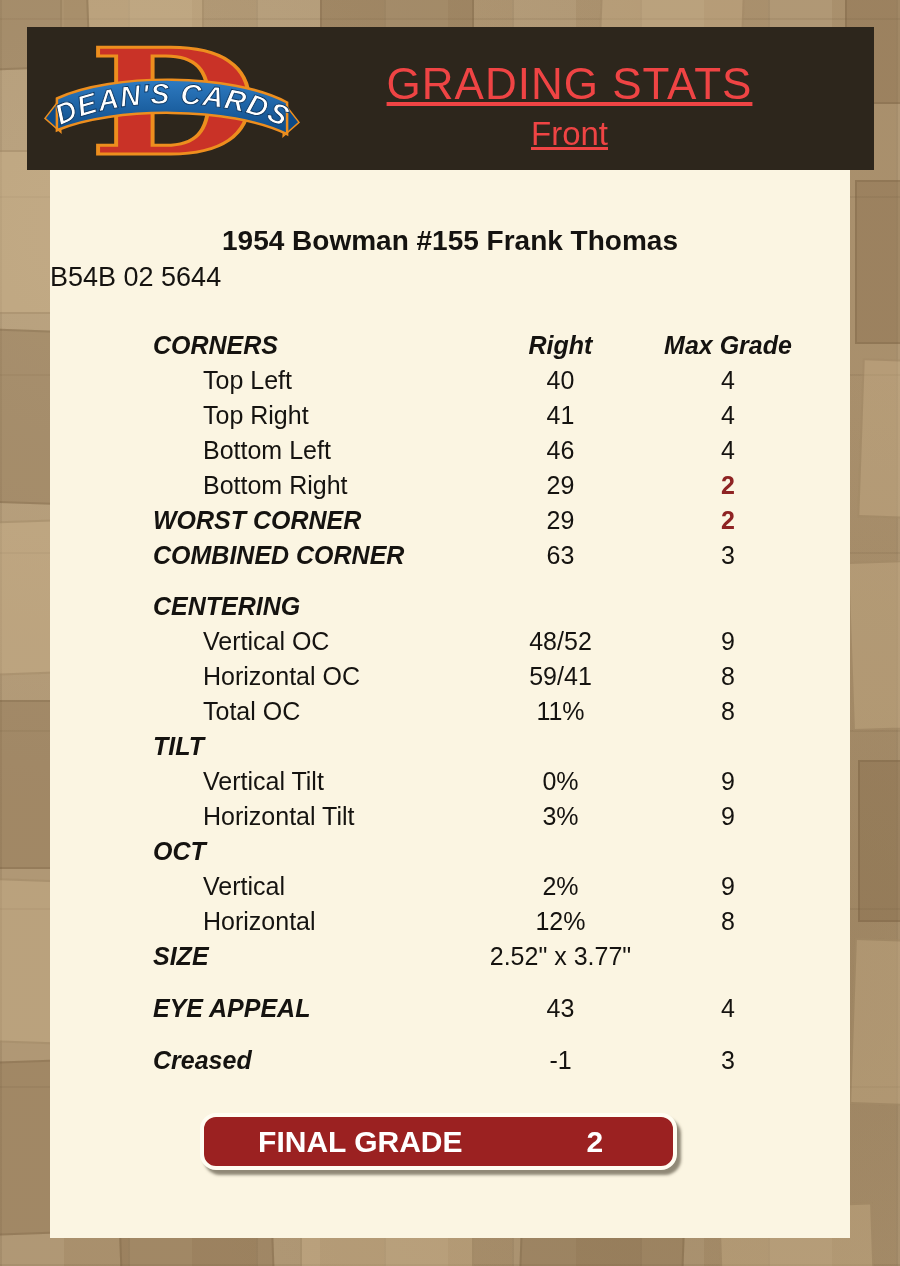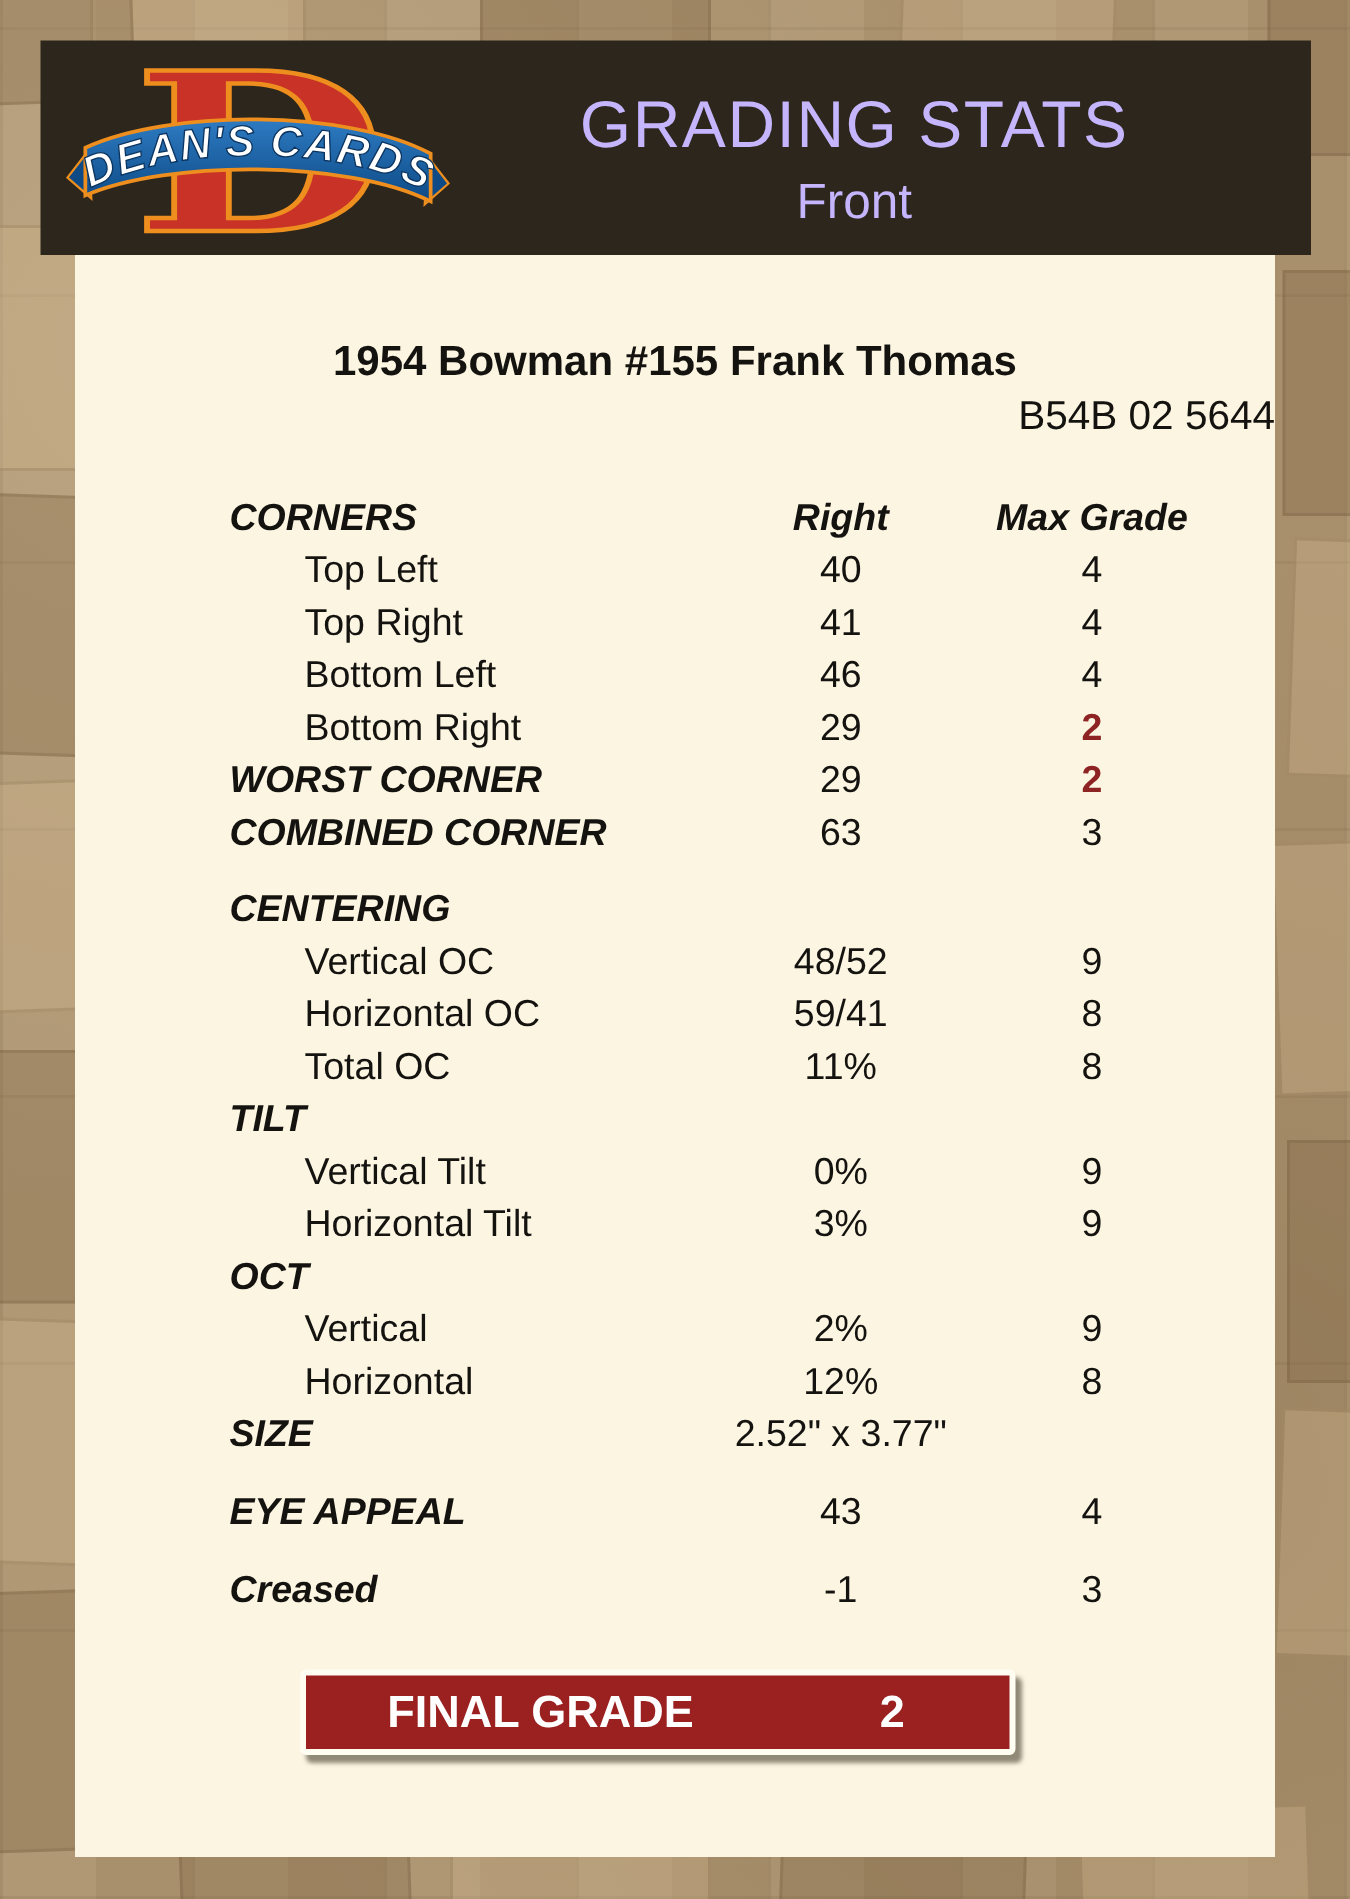--- a/index.html
+++ b/index.html
@@ -16,44 +16,44 @@
   }
   .tile{position:absolute;border:2px solid rgba(92,70,42,0.18);background:rgba(205,180,140,0.35);z-index:0;}
   .tile.dark{background:rgba(125,100,65,0.30);}
   .r1{transform:rotate(2deg);} .r2{transform:rotate(-2deg);}
 
   .header{
     position:absolute;left:27px;top:27px;width:847px;height:143px;
     background:#2D261C;display:flex;align-items:center;z-index:2;
   }
   .logo{width:290px;height:143px;flex:0 0 auto;display:flex;align-items:center;justify-content:center;}
-  .htitles{flex:1;text-align:center;padding:14px 52px 0 0;color:#c4b5fd;}
+  .htitles{flex:1;text-align:center;padding:14px 52px 0 0;color:#ef4444;text-decoration:underline;}
   .htitle{font-size:44px;line-height:56px;letter-spacing:1px;}
   .hsub{font-size:33px;line-height:44px;}
 
   .content{
     position:absolute;left:50px;top:170px;width:800px;height:1068px;
     background:#FBF5E2;z-index:1;box-sizing:border-box;padding-top:53px;color:#151310;
   }
   .card-title{text-align:center;font-weight:bold;font-size:28px;line-height:36px;}
-  .card-code{text-align:right;font-size:27px;line-height:36px;}
+  .card-code{text-align:left;font-size:27px;line-height:36px;}
 
   .gtable{margin:33px 0 0 103px;width:645px;}
   .row{display:grid;grid-template-columns:310px 195px 140px;font-size:25px;line-height:35px;}
   .cl{text-align:left;white-space:nowrap;}
   .cv,.cm{text-align:center;white-space:nowrap;}
   .b{font-weight:bold;font-style:italic;}
   .ind{padding-left:50px;}
   .gap16{margin-top:16px;}
   .gap17{margin-top:17px;}
   .red{color:#8E2323;font-weight:bold;}
 
   .final-grade{
     margin:35px 0 0 150px;width:477px;height:57px;box-sizing:border-box;
-    background:#9B2121;border:4px solid #FFFDF2;border-radius:4px;
+    background:#9B2121;border:4px solid #FFFDF2;border-radius:16px;
     box-shadow:4px 5px 3px rgba(125,118,100,0.85);
     display:grid;grid-template-columns:2fr 1fr;align-items:center;
     color:#FFFFFF;font-weight:bold;font-size:30px;
   }
   .fg-label,.fg-value{text-align:center;}
 </style>
 </head>
 <body>
 
 <div class="page">

